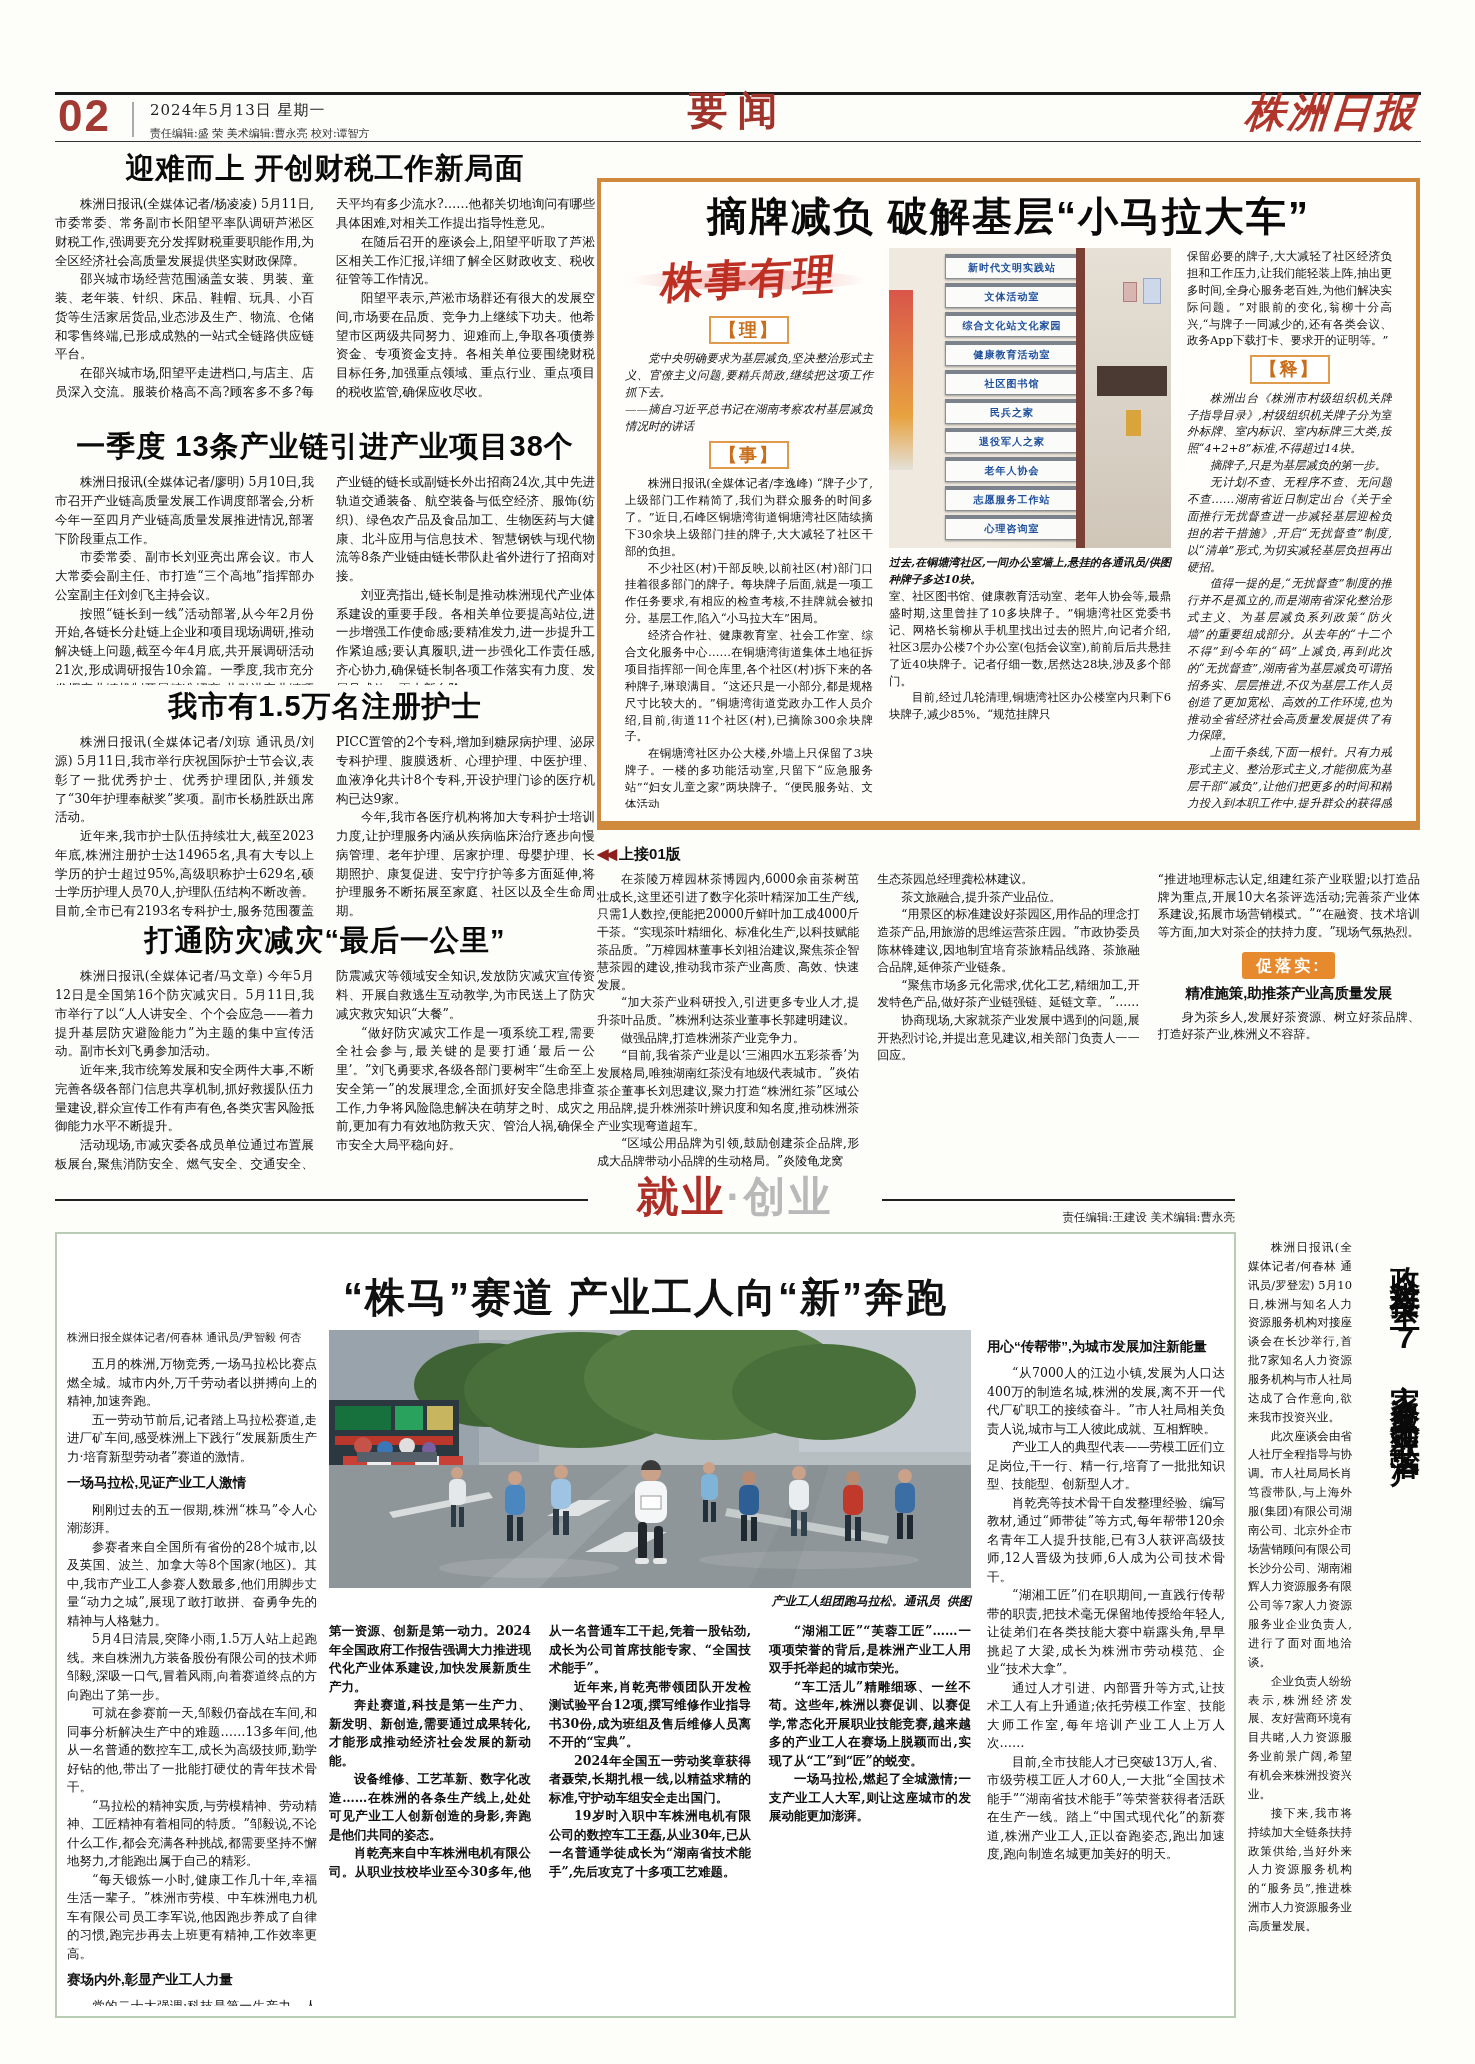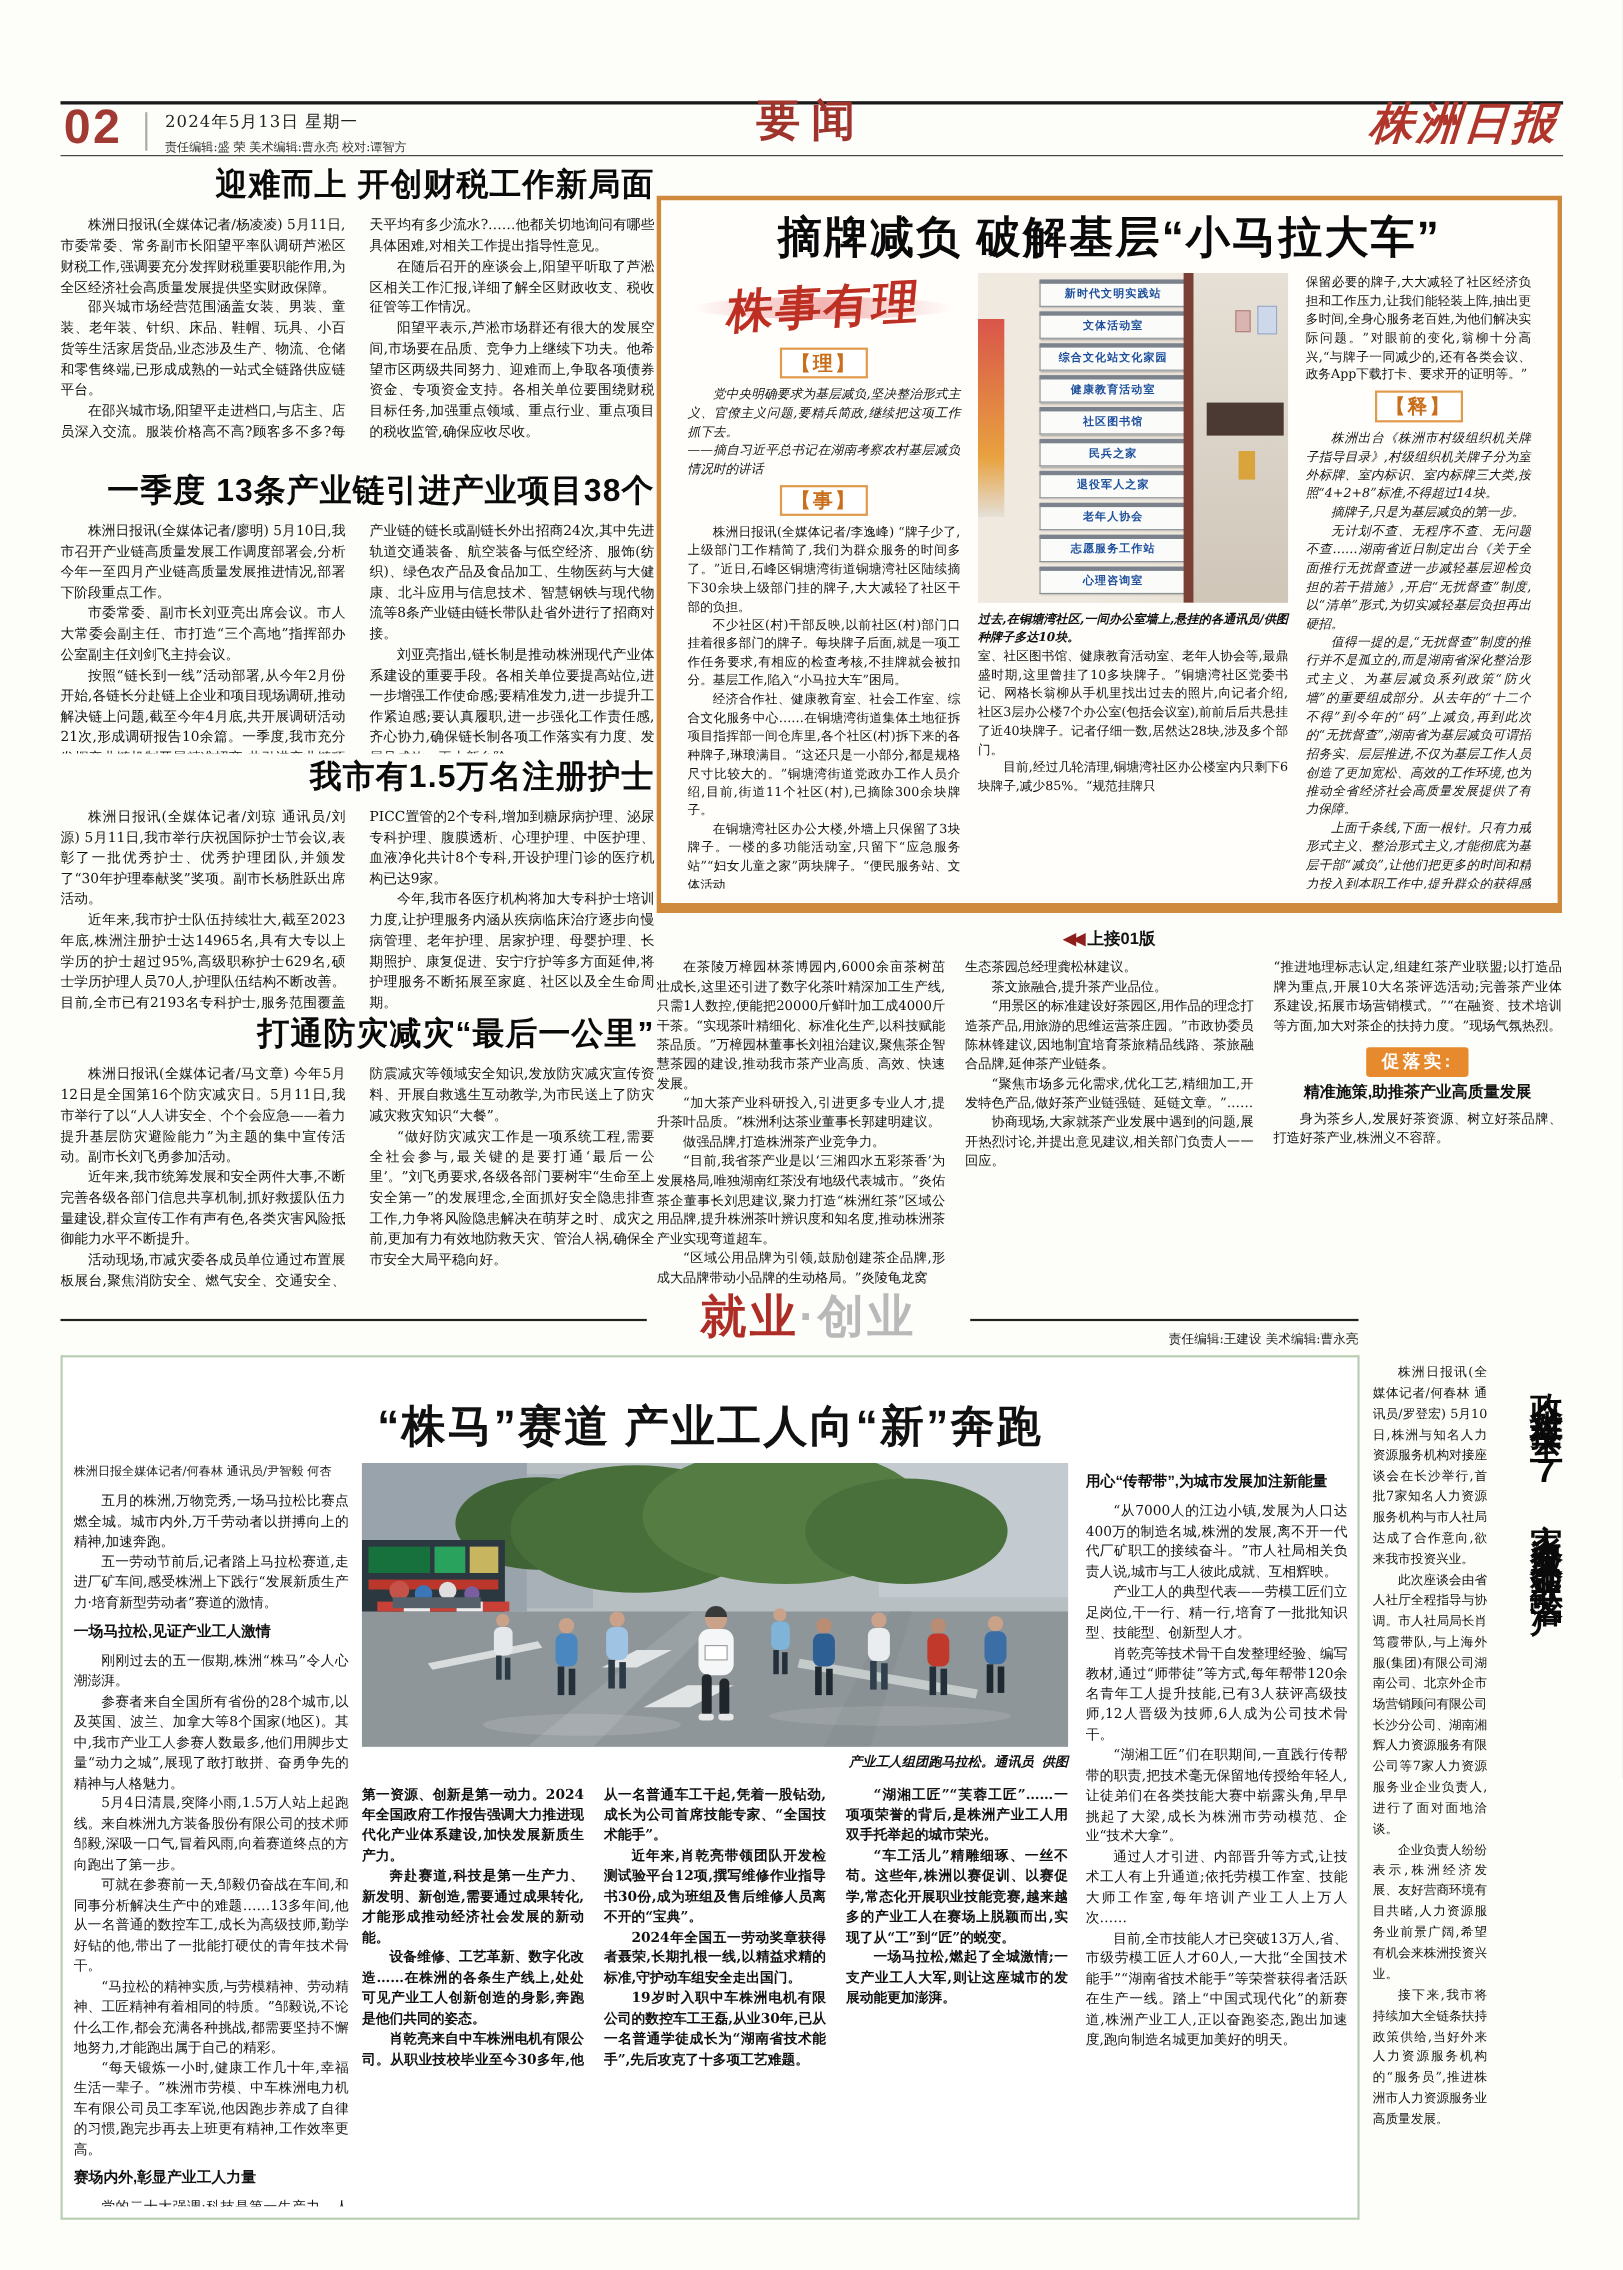--- a/index.html
+++ b/index.html
@@ -16,21 +16,21 @@
   .section-title{position:absolute;left:0;width:100%;top:88px;text-align:center;
     font:900 40px/1.1 "Liberation Sans",sans-serif;color:#9e342c;letter-spacing:10px;}
   .masthead{position:absolute;right:58px;top:90px;font:700 40px/1.1 "DejaVu Serif",serif;
     font-style:italic;color:#b0362c;letter-spacing:3px;transform:skewX(-4deg);}
   
   .para{margin:0;text-indent:2em;text-align:justify;}
   .noindent{text-indent:0;}
   .flow-subhead{font:700 13.5px/1.5 "Liberation Sans",sans-serif;margin:7px 0;text-align:left;}
   
   .art{position:absolute;left:55px;width:540px;overflow:hidden;}
-  .art h2{margin:2px 0 10px;text-align:right;font:900 29px/1.15 "Liberation Sans",sans-serif;color:#0a0a0a;letter-spacing:1px;}
+  .art h2{margin:2px 0 10px;text-align:center;font:900 29px/1.15 "Liberation Sans",sans-serif;color:#0a0a0a;letter-spacing:1px;}
   .art .cols{column-count:2;column-gap:22px;font-size:12.5px;line-height:1.5;}
   .a1{top:150px;height:274px;} .a2{top:428px;height:257px;}
   .a3{top:688px;height:231px;} .a4{top:922px;height:256px;}
   
   .feature{position:absolute;left:597px;top:178px;width:823px;height:652px;box-sizing:border-box;
     border:4px solid #d08a3e;border-bottom-width:9px;background:#fffefb;padding:8px 24px;overflow:hidden;}
   .feature h1{margin:4px 0 10px;text-align:center;font:900 40px/1.1 "Liberation Sans",sans-serif;letter-spacing:2px;color:#0a0a0a;}
   .fcols{display:flex;gap:16px;height:560px;overflow:hidden;font-size:11.5px;line-height:1.47;}
   .fc1{width:248px;} .fc2{width:282px;} .fc3{flex:1;}
   .logo-wrap{position:relative;height:62px;margin:0 0 4px;}
@@ -51,21 +51,21 @@
   .p1-door{position:absolute;right:0;top:0;width:86px;height:100%;border-left:9px solid #7a4036;
     background:linear-gradient(#e6e0d6,#cfc6b8);}
   .p1-table{position:absolute;right:4px;top:118px;width:70px;height:30px;background:#4a3a33;}
   .p1-chair{position:absolute;right:30px;top:162px;width:15px;height:26px;background:#d9a43c;}
   .p1-note1{position:absolute;right:10px;top:30px;width:16px;height:24px;background:#cdd8ea;border:1px solid #9aa8c4;}
   .p1-note2{position:absolute;right:34px;top:34px;width:12px;height:18px;background:#d8b5b0;border:1px solid #b07f7a;}
   .pcaption{font-size:11px;margin-top:6px;line-height:1.55;text-align:justify;font-style:italic;font-weight:600;}
   .pcaption .credit{float:right;font-weight:700;}
   
   .continued{position:absolute;left:597px;top:845px;width:823px;height:332px;overflow:hidden;}
-  .cont-marker{font:700 15px/1.2 "Liberation Sans",sans-serif;margin:0 0 8px;text-align:center;}
+  .cont-marker{font:700 15px/1.2 "Liberation Sans",sans-serif;margin:0 0 8px;}
   .cont-marker .tri{color:#8e1f1c;letter-spacing:-3px;margin-right:5px;}
   .ccols{display:flex;gap:18px;font-size:12px;line-height:1.47;}
   .ccols>div{flex:1;}
   .tagbox{text-align:center;margin:10px 0 4px;}
   .tag-cls{display:inline-block;background:#e78a2e;color:#fff;font:700 16px/1.6 "Liberation Sans",sans-serif;
     padding:1px 14px;border-radius:3px;letter-spacing:3px;}
   .tag-line{font:700 14.5px/1.5 "Liberation Sans",sans-serif;margin:4px 0 4px;text-align:center;}
   
   .jobs-line-l{position:absolute;left:55px;top:1199px;width:533px;height:2px;background:#222;}
   .jobs-line-r{position:absolute;left:882px;top:1199px;width:353px;height:2px;background:#222;}

